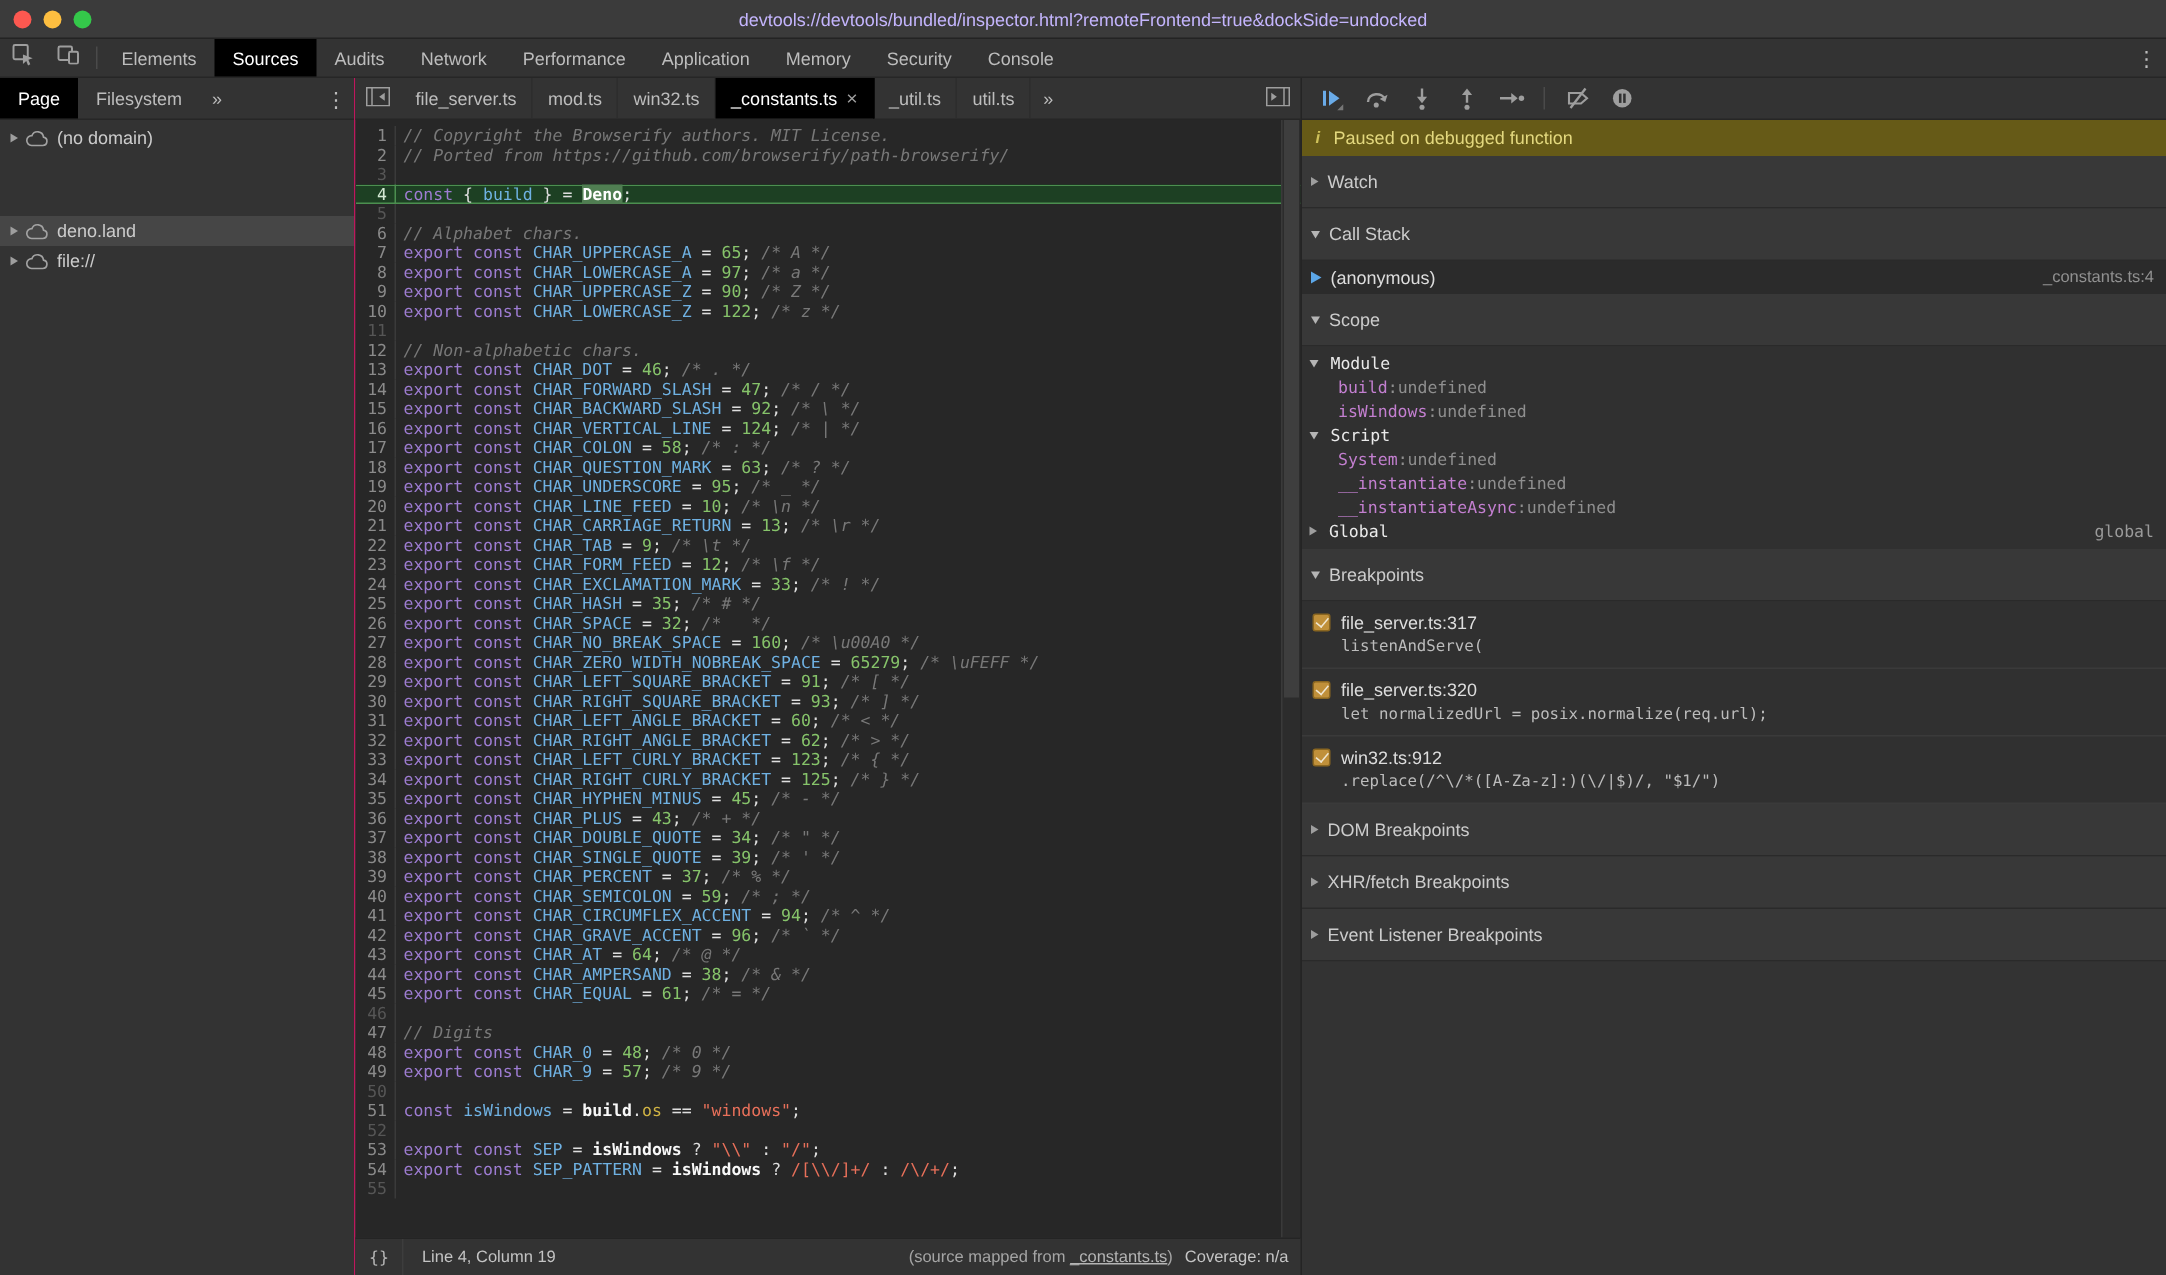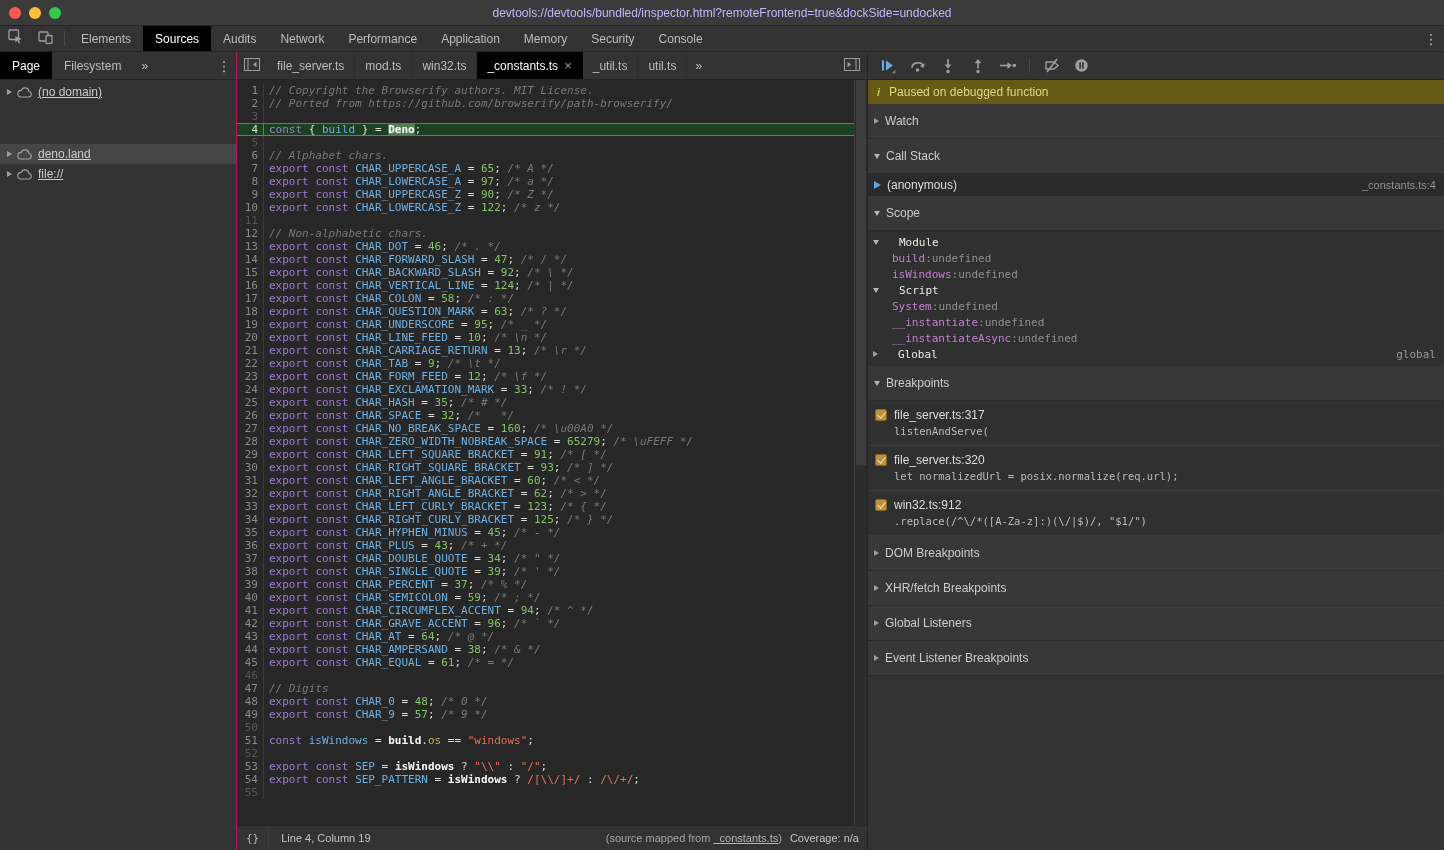--- a/index.html
+++ b/index.html
@@ -22,21 +22,21 @@
 
   .content { display:flex; height:798px; }
 
   
   .sidebar { width:237px; background:#333; border-right:1px solid #be185d; display:flex; flex-direction:column; }
   .sidebar-tabs, .file-tabs { height:28px; background:#333; border-bottom:1px solid #262626; display:flex; align-items:stretch; font-size:12px; color:#bdbdbd; }
   .sidebar-tab { padding:0 12px; display:flex; align-items:center; }
   .sidebar-tab.active { background:#000; color:#fff; }
   .chevrons { display:flex; align-items:center; padding:0 8px; font-size:12px; color:#bdbdbd; }
   .sidebar-more { margin-left:auto; width:24px; display:flex; align-items:center; justify-content:center; color:#bdbdbd; font-size:14px; }
-  .tree { padding-top:2px; font-size:12px;text-decoration:underline; }
+  .tree { padding-top:2px; font-size:12px; }
   .tree-row { height:20px; display:flex; align-items:center; gap:5px; padding-left:7px; color:#ccc; }
   .tree-row.selected { background:#464646;margin-top:42px; }
 
   .tri-r { width:0; height:0; border-left:5px solid #9e9e9e; border-top:3.5px solid transparent; border-bottom:3.5px solid transparent; flex:none; }
   .tri-d { width:0; height:0; border-top:5px solid #b5b5b5; border-left:3.5px solid transparent; border-right:3.5px solid transparent; flex:none; }
 
   
   .editor-col { width:631px; display:flex; flex-direction:column; background:#272727; border-right:1px solid #242424; }
   .file-tab { padding:0 10px; display:flex; align-items:center; gap:6px; border-right:1px solid #2d2d2d; }
   .file-tab.active { background:#000; color:#fff; border-right:1px solid #000; }
@@ -83,21 +83,21 @@
   .info-glyph { font-weight:bold; font-style:italic; color:#cfc25a; font-size:11px; }
 
   .section-header { height:35px; background:#383838; border-bottom:1px solid #2a2a2a; display:flex; align-items:center; gap:6px; padding-left:6px; color:#ccc; }
   .section-header + .section-header { border-top:0; }
 
   .callstack-row { height:22px; background:#2b2b2b; display:flex; align-items:center; padding:0 8px 0 6px; color:#ddd; }
   .cs-arrow { width:0; height:0; border-left:7px solid #5ca7e8; border-top:4.5px solid transparent; border-bottom:4.5px solid transparent; margin-right:6px; }
   .cs-loc { margin-left:auto; color:#919191; font-size:11px; }
 
   .scope-body { background:#303030; padding:3px 0 4px; font-family:"DejaVu Sans Mono", monospace; font-size:11px; }
-  .scope-group-row { height:16px; display:flex; align-items:center; gap:20px; padding:0 8px 0 5px; color:#eaeaea; }
+  .scope-group-row { height:16px; display:flex; align-items:center; gap:8px; padding:0 8px 0 5px; color:#eaeaea; }
   .scope-prop-row { height:16px; display:flex; align-items:center; padding-left:24px; }
   .scope-prop-name { color:#c37fd0; }
   .scope-prop-sep, .scope-prop-value { color:#8f8f8f; }
   .scope-right { margin-left:auto; color:#9a9a9a; }
 
   .bp-body { background:#303030; }
   .bp-entry { padding:5px 0 6px; border-bottom:1px solid #3a3a3a; }
   .bp-title { display:flex; align-items:center; gap:7px; padding-left:7px; height:17px; color:#ddd; font-size:12px; }
   .bp-check { width:12px; height:12px; background:#c0903a; border:1px solid #8a6620; border-radius:2px; position:relative; flex:none; }
   .bp-check::after { content:""; position:absolute; left:2.5px; top:0.5px; width:4px; height:7px; border:solid #efe6d2; border-width:0 1.6px 1.6px 0; transform:rotate(40deg); }
@@ -474,22 +474,18 @@
         <div class="section-header">
           <span class="tri-r"></span>
           <span>DOM Breakpoints</span>
         </div>
         <div class="section-header">
           <span class="tri-r"></span>
           <span>XHR/fetch Breakpoints</span>
         </div>
         <div class="section-header">
           <span class="tri-r"></span>
-          <span>Global Listeners</span>
-        </div>
-        <div class="section-header">
-          <span class="tri-r"></span>
           <span>Event Listener Breakpoints</span>
         </div>
       </div>
     <div class="panel-filler"></div>
   </div>
 </div>
 
 </body></html>

